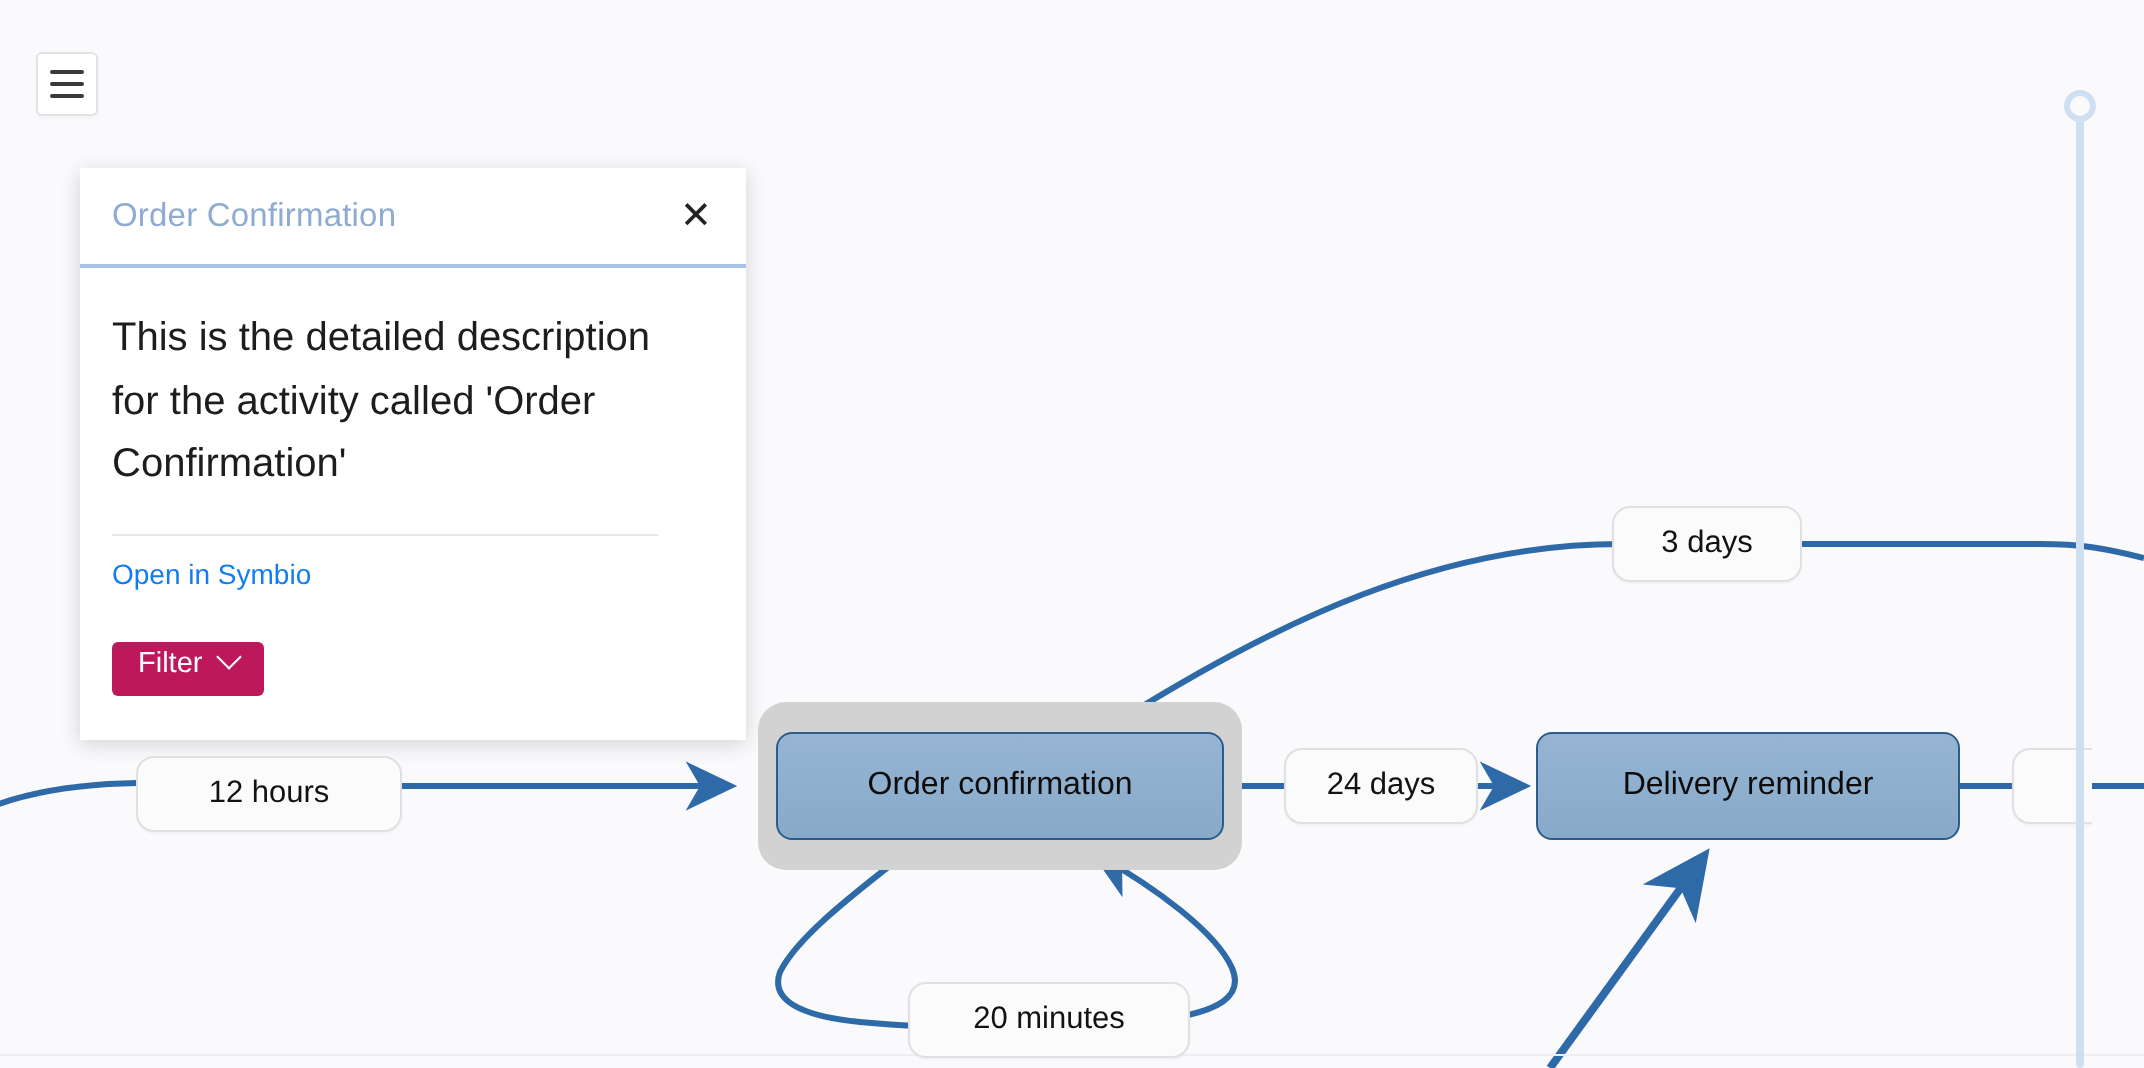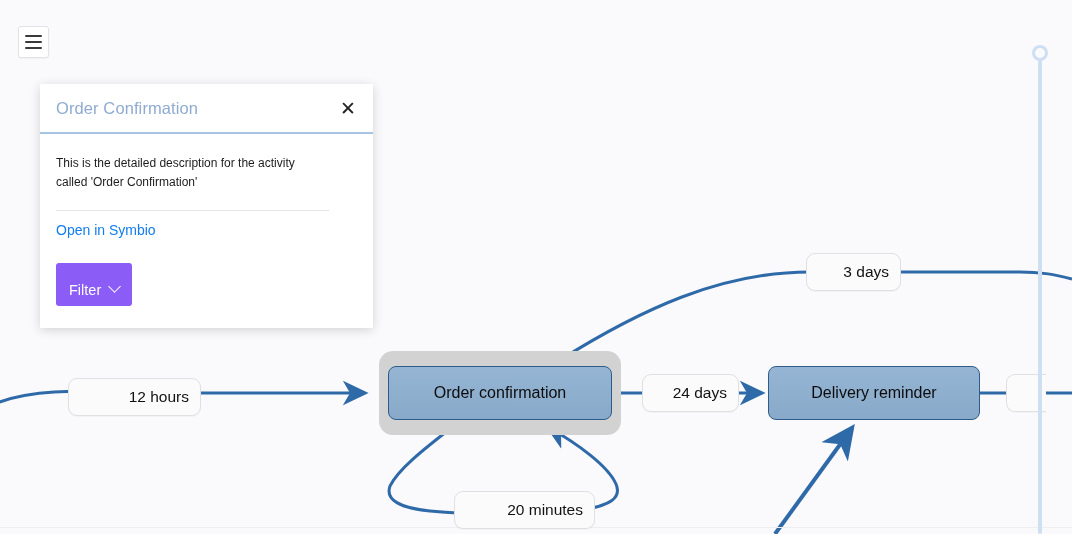--- a/index.html
+++ b/index.html
@@ -90,21 +90,21 @@
     color: #222;
     font-size: 19px;
     line-height: 1;
     font-weight: 400;
     flex: 0 0 auto;
   }
   .popup-body {
     padding: 20px 16px 8px 16px;
   }
   .popup-desc {
-    font-size: 12px;
+    font-size: 20px;
     color: #1d1d1d;
     line-height: 1.58;
     margin: 0 0 18px 0;
     max-width: 270px;
   }
   .popup-sep {
     height: 1px;
     background: #e6e6e6;
     margin: 0 0 0 0;
     width: 273px;
@@ -117,25 +117,25 @@
     text-decoration: none;
     cursor: pointer;
   }
   .popup-footer {
     padding: 16px 16px 22px 16px;
   }
   .filter-btn {
     display: inline-flex;
     align-items: center;
     gap: 9px;
-    background: #8b5cf6;
+    background: #be185d;
     color: #ffffff;
     border: none;
     border-radius: 3px;
-    padding: 19px 13px 8px 13px;
+    padding: 3px 13px 8px 13px;
     font-size: 14.5px;
     font-family: "Liberation Sans", sans-serif;
     cursor: pointer;
   }
   .chev {
     display: inline-block;
     width: 8px;
     height: 8px;
     border-right: 1.6px solid #ffffff;
     border-bottom: 1.6px solid #ffffff;
@@ -166,21 +166,21 @@
 
   
   .elabel {
     position: absolute;
     box-sizing: border-box;
     background: #fbfbfc;
     border: 1px solid #e0e0e2;
     border-radius: 9px;
     display: flex;
     align-items: center;
-    justify-content: flex-end;
+    justify-content: center;
     font-size: 15.5px;
     color: #121212;
     padding: 0 11px;
     height: 38px;
     z-index: 4;
     cursor: pointer;
     box-shadow: 0 1px 1px rgba(0,0,0,0.03);
   }
   .elabel.clipped-right {
     border-top-right-radius: 0;

